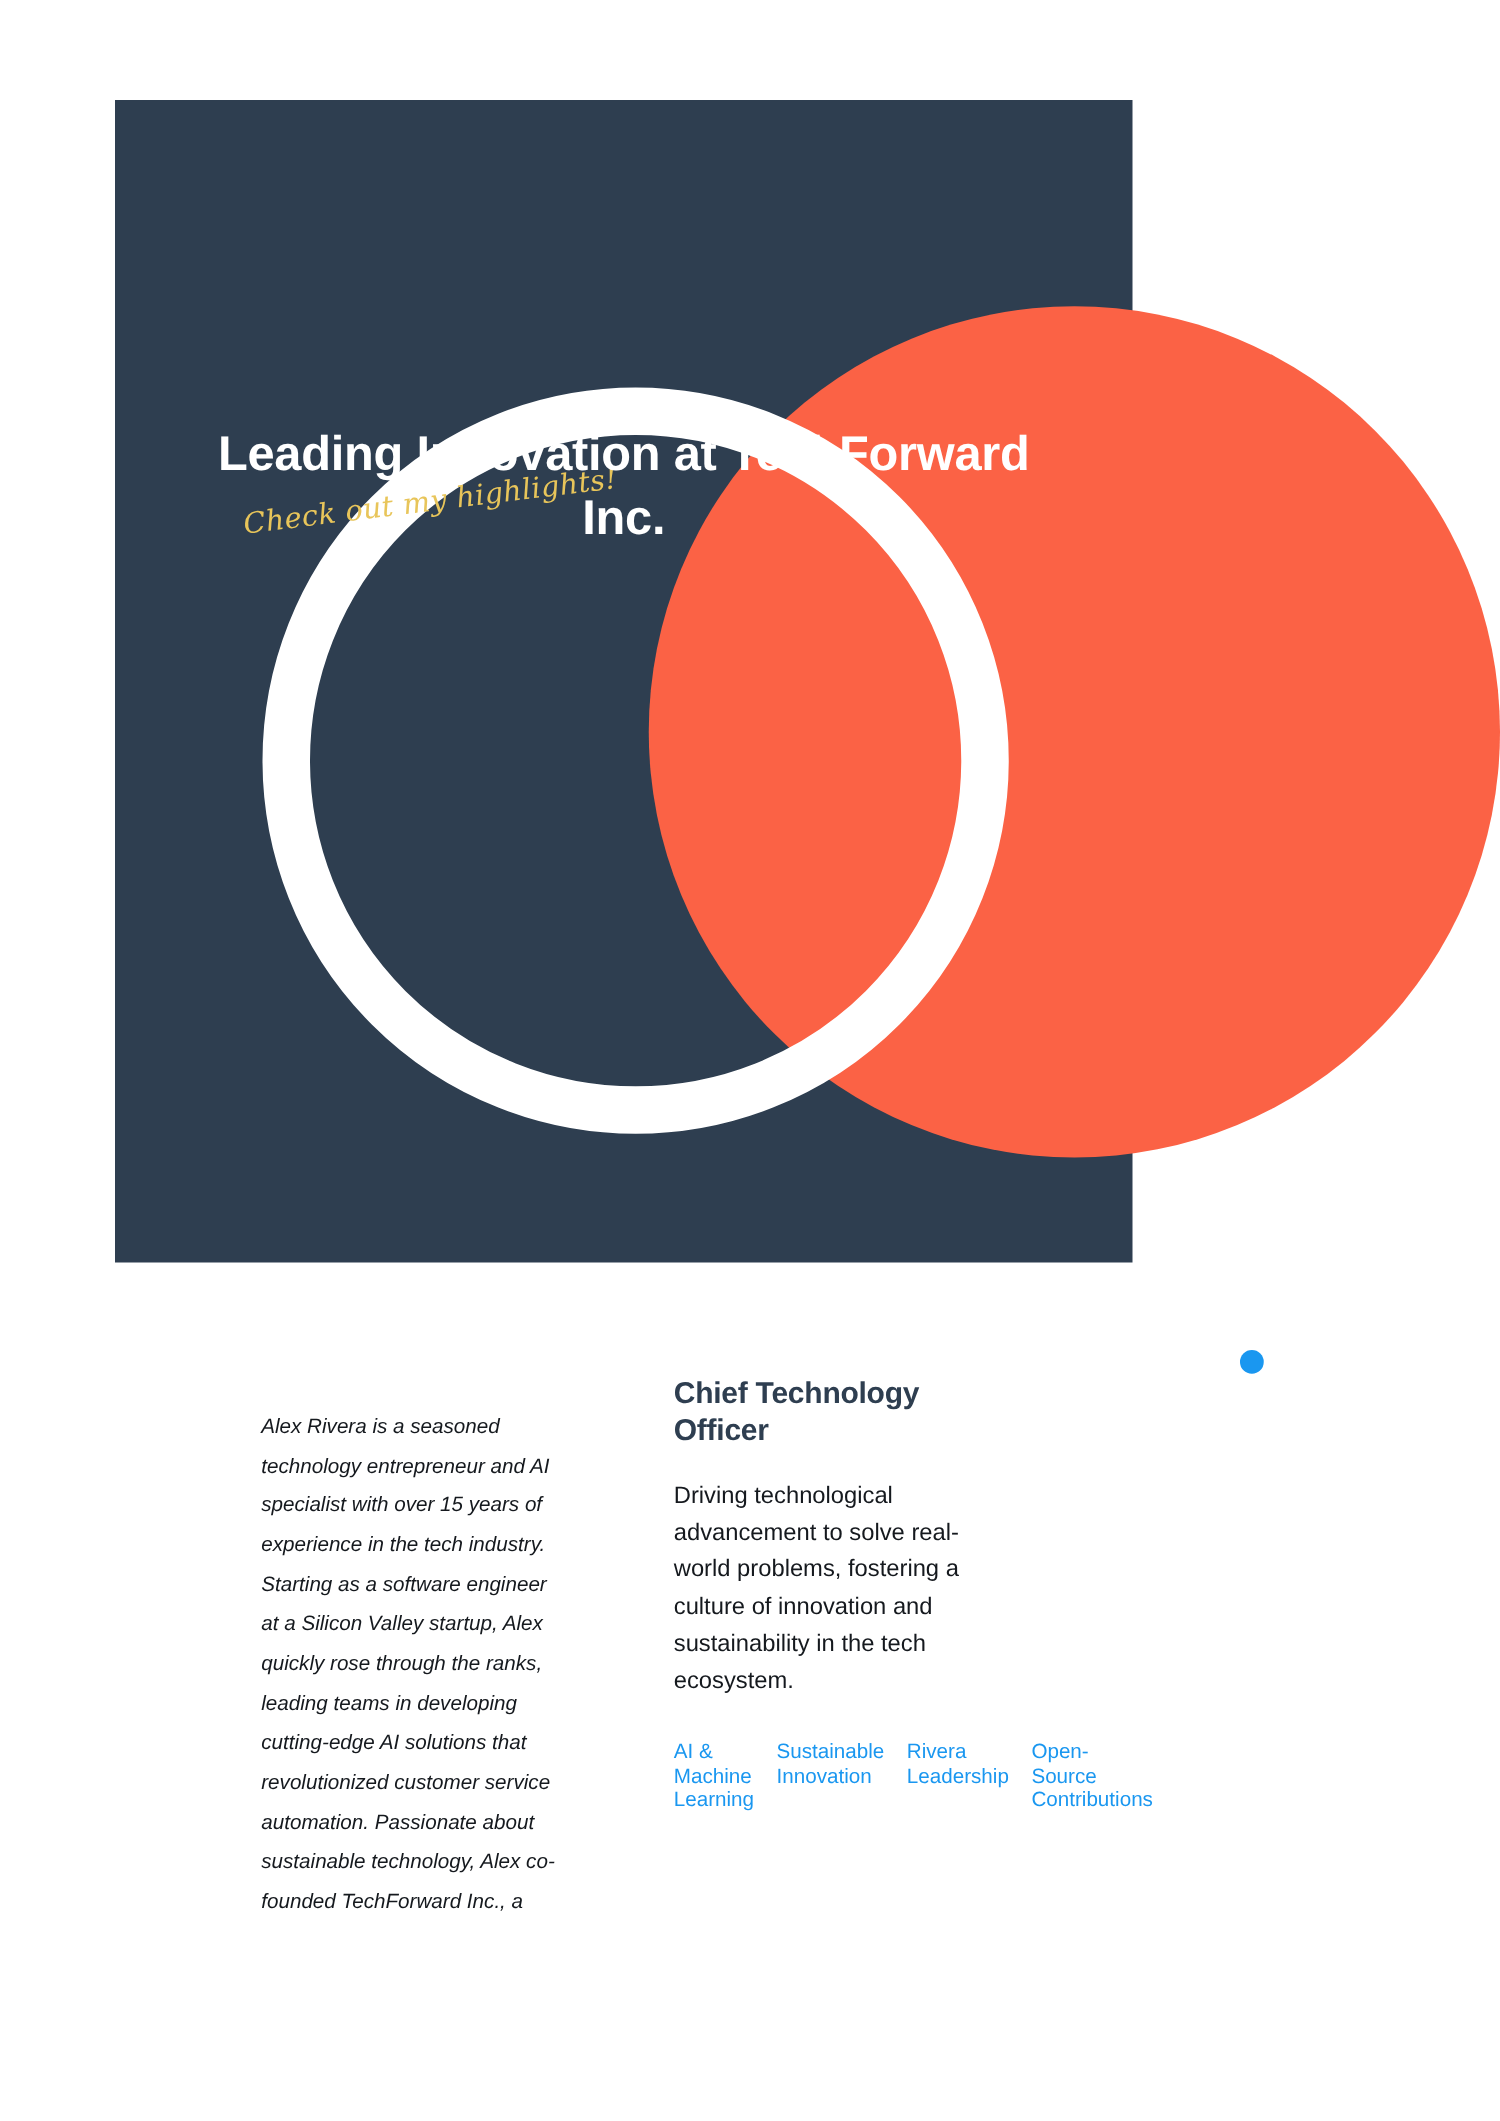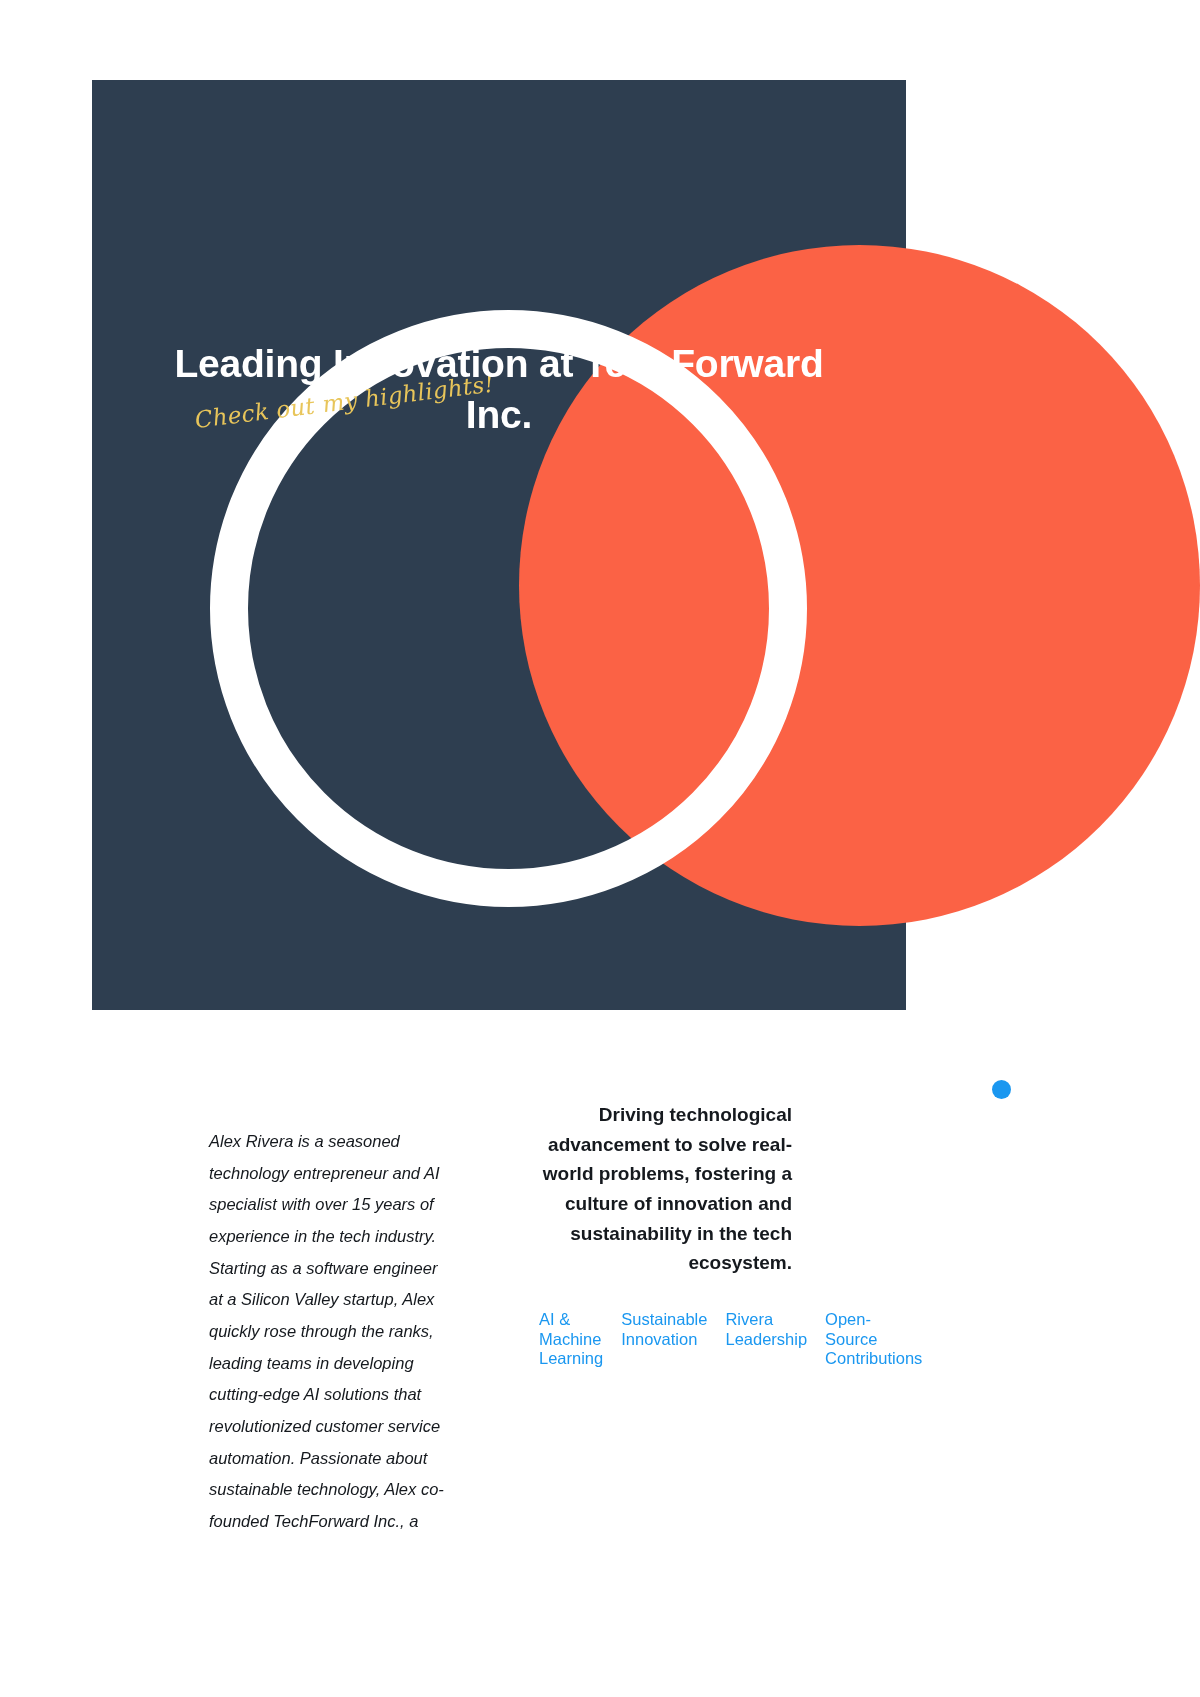--- a/index.html
+++ b/index.html
@@ -128,22 +128,21 @@
     font-size: 24px;
     line-height: 1.25;
     font-weight: bold;
     letter-spacing: -0.2px;
   }
   .role-desc {
     margin: 0 0 32px 0;
     color: #15191E;
     font-size: 19px;
     line-height: 1.56;
-    font-weight: 700;
-    text-align: right;
+    font-weight: 400;
   }
   .link-list {
     display: flex;
     flex-direction: row;
     gap: 18px;
   }
   .focus-link {
     color: #1A97F0;
     font-size: 16.5px;
     line-height: 1.2;
@@ -168,20 +167,21 @@
 
   <div class="blue-dot"></div>
 
   <div class="content">
 
     <div class="col-bio">
       <p class="bio-text">Alex Rivera is a seasoned technology entrepreneur and AI specialist with over 15 years of experience in the tech industry. Starting as a software engineer at a Silicon Valley startup, Alex quickly rose through the ranks, leading teams in developing cutting-edge AI solutions that revolutionized customer service automation. Passionate about sustainable technology, Alex co-founded TechForward Inc., a</p>
     </div>
 
     <div class="col-role">
+      <h2 class="role-title">Chief Technology Officer</h2>
       <p class="role-desc">Driving technological advancement to solve real-world problems, fostering a culture of innovation and sustainability in the tech ecosystem.</p>
       <div class="link-list">
         <a class="focus-link">AI &amp; Machine Learning</a>
         <a class="focus-link">Sustainable Innovation</a>
         <a class="focus-link">Rivera Leadership</a>
         <a class="focus-link">Open-Source Contributions</a>
       </div>
     </div>
 
   </div>

